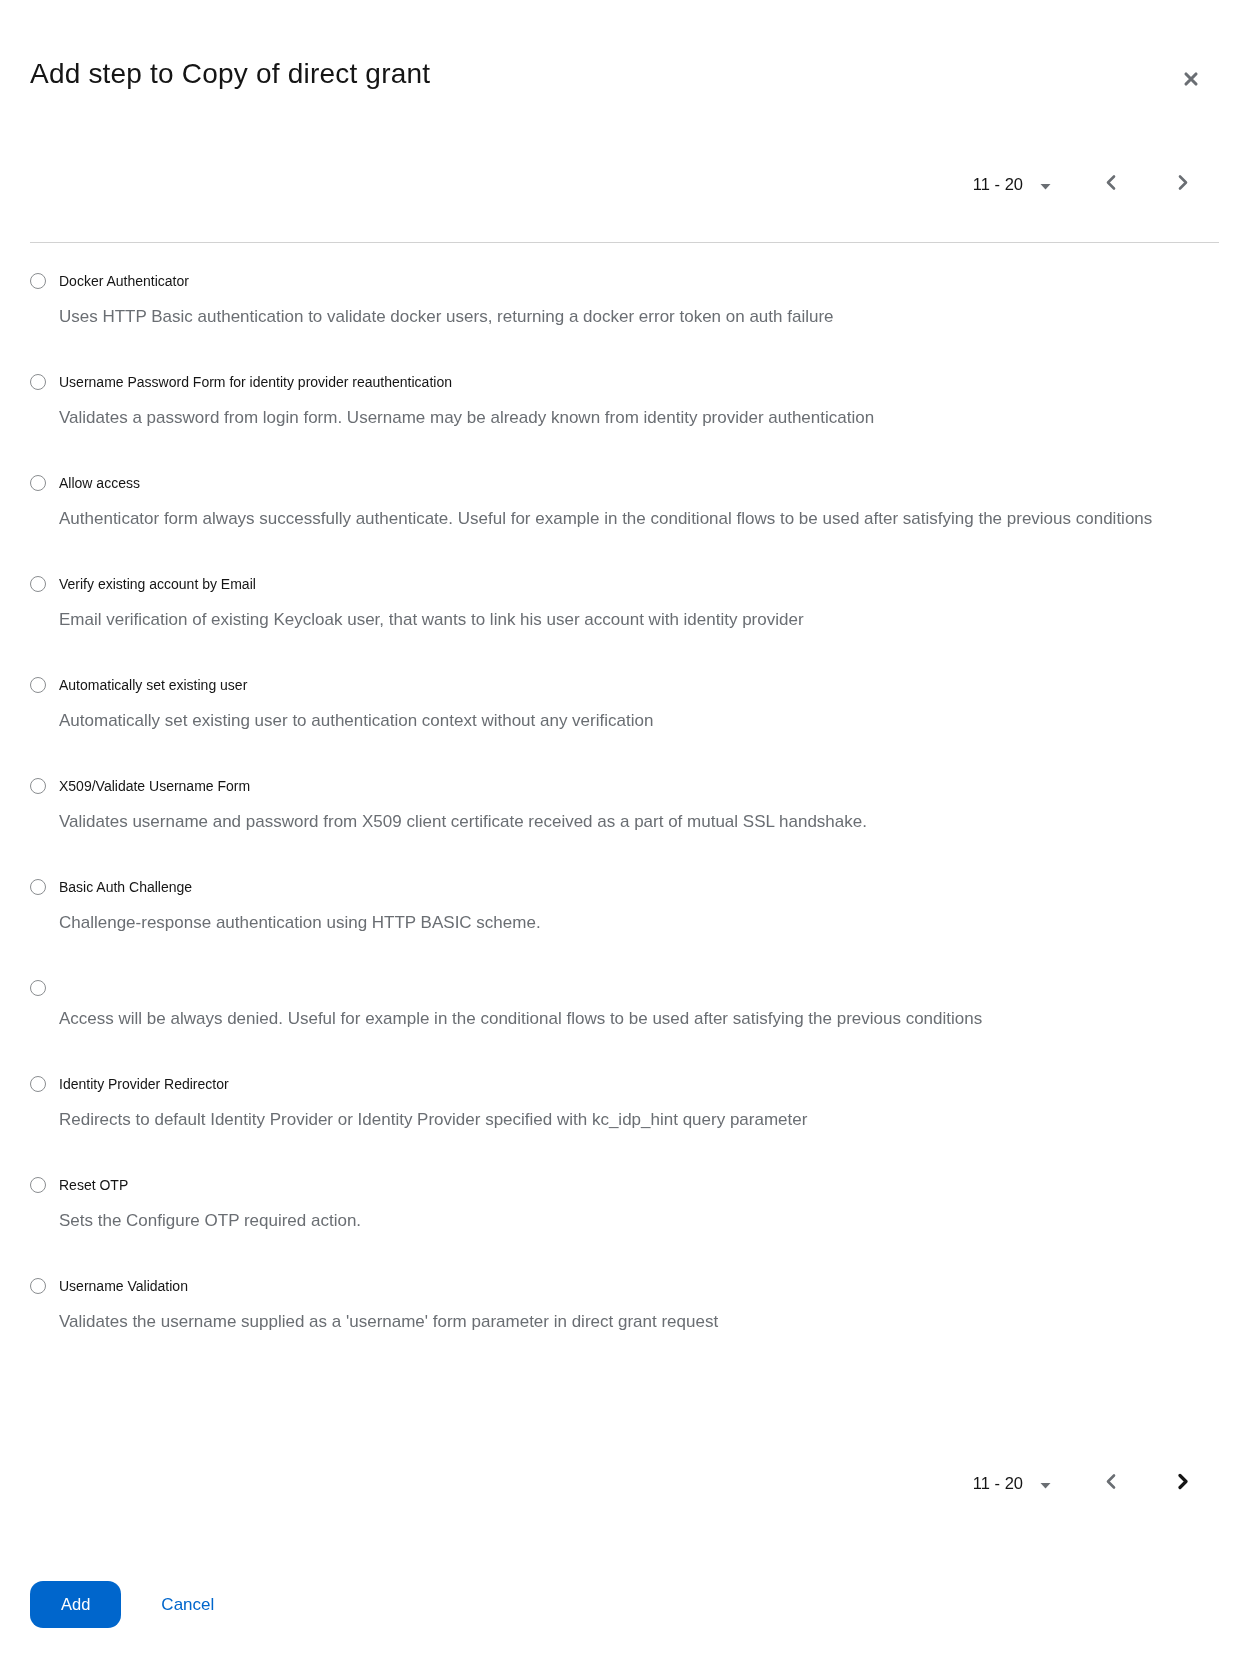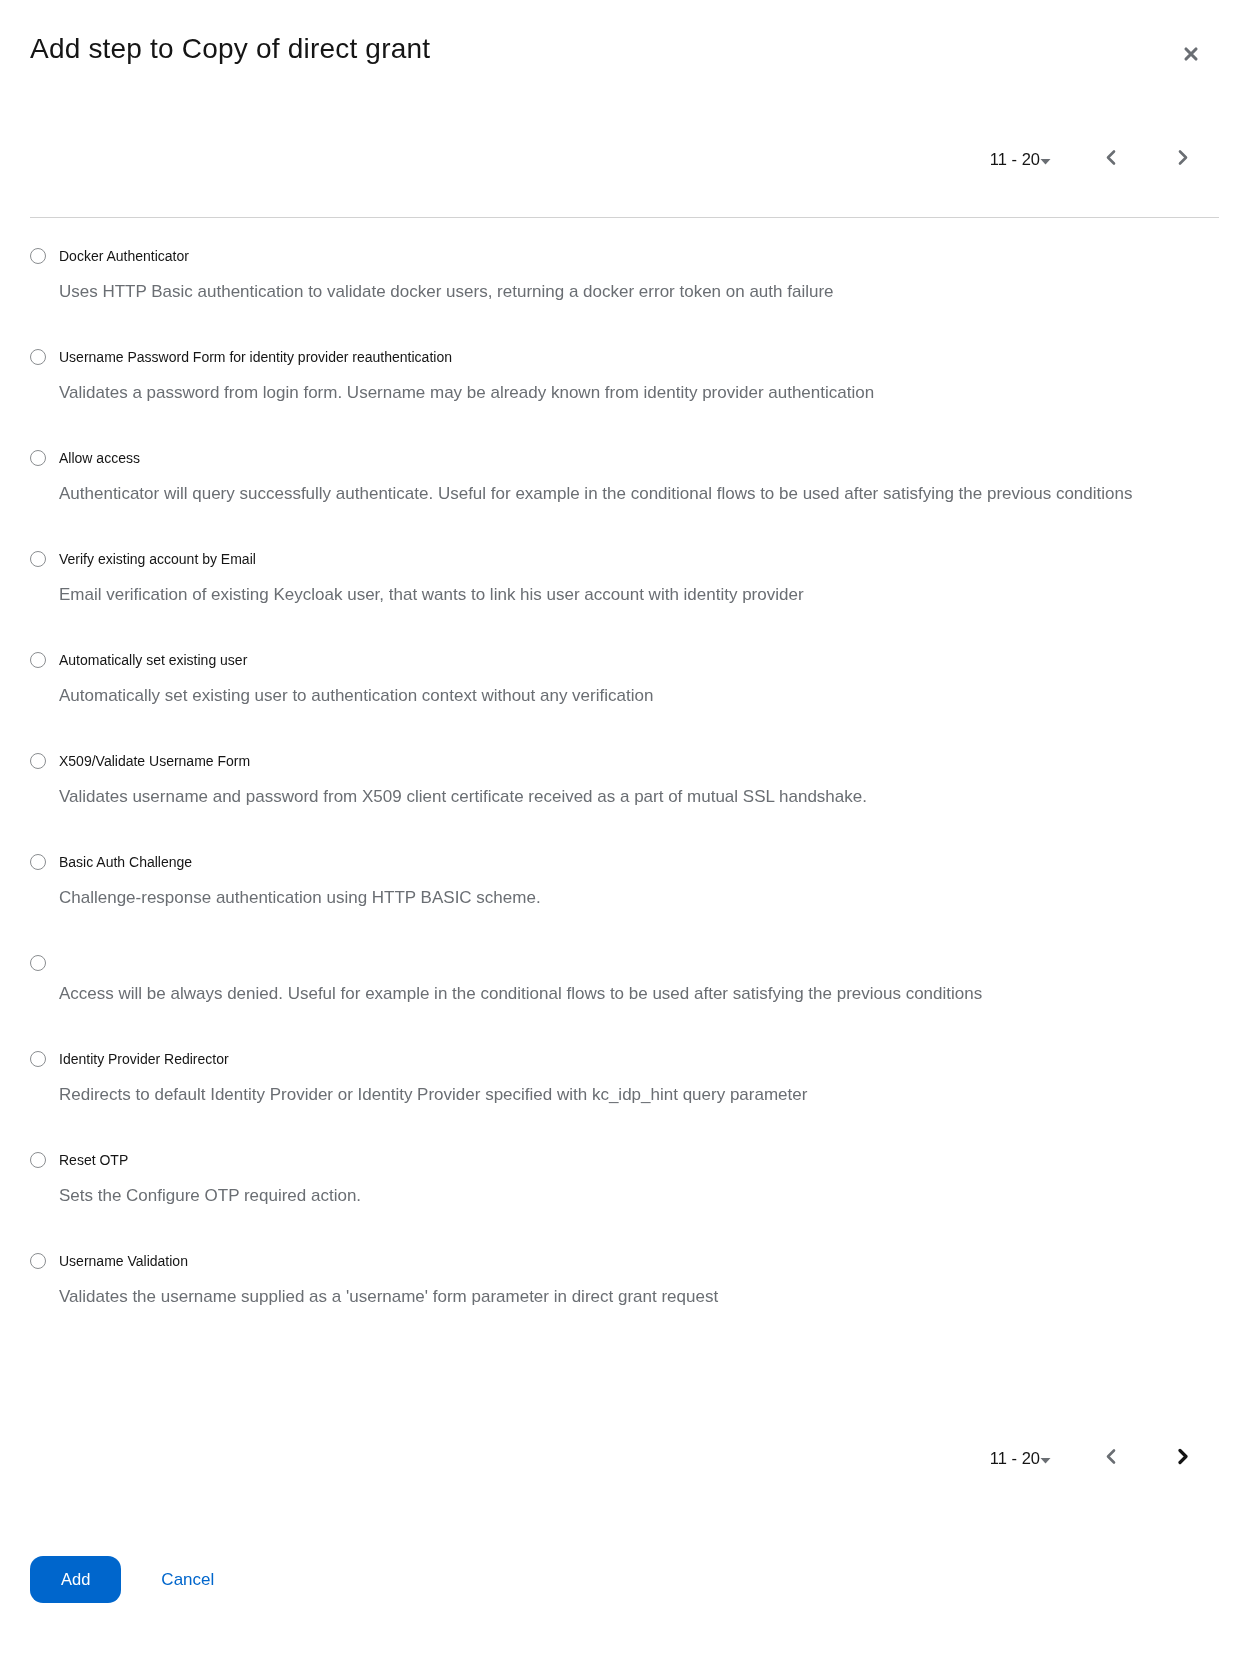--- a/index.html
+++ b/index.html
@@ -12,20 +12,21 @@
     overflow: hidden;
   }
   .modal { padding: 0 30px; height: 100%; }
 
   
   .modal-header {
     padding-top: 30px;
     display: flex;
     justify-content: space-between;
     align-items: flex-start;
+    margin-top: 25px;
   }
   .modal-title {
     font-size: 28px;
     font-weight: 500;
     line-height: 38px;
     letter-spacing: 0.2px;
     color: #151515;
   }
   .close-btn {
     background: none;
@@ -45,20 +46,21 @@
     justify-content: flex-end;
     align-items: center;
     height: 36px;
     padding-right: 14px;
   }
   .pagination-row.top { margin-top: 68px; margin-bottom: 40px; }
   .pagination-row.bottom { margin-top: 128px; }
   .page-range-toggle {
     display: flex;
     align-items: center;
+    gap: 17px;
     background: none;
     border: none;
     cursor: pointer;
     font-family: inherit;
     font-size: 16.5px;
     color: #151515;
     padding: 6px 8px;
   }
   .nav-btn {
     background: none;
@@ -194,21 +196,21 @@
 
     <label class="option-row">
       <span class="radio-circle"></span>
       <span class="option-title">Username Password Form for identity provider reauthentication</span>
       <span class="option-desc">Validates a password from login form. Username may be already known from identity provider authentication</span>
     </label>
 
     <label class="option-row">
       <span class="radio-circle"></span>
       <span class="option-title">Allow access</span>
-      <span class="option-desc">Authenticator will query successfully authenticate. Useful for example in the conditional flows to be used after satisfying the previous conditions</span>
+      <span class="option-desc">Authenticator form always successfully authenticate. Useful for example in the conditional flows to be used after satisfying the previous conditions</span>
     </label>
 
     <label class="option-row">
       <span class="radio-circle"></span>
       <span class="option-title">Verify existing account by Email</span>
       <span class="option-desc">Email verification of existing Keycloak user, that wants to link his user account with identity provider</span>
     </label>
 
     <label class="option-row">
       <span class="radio-circle"></span>

